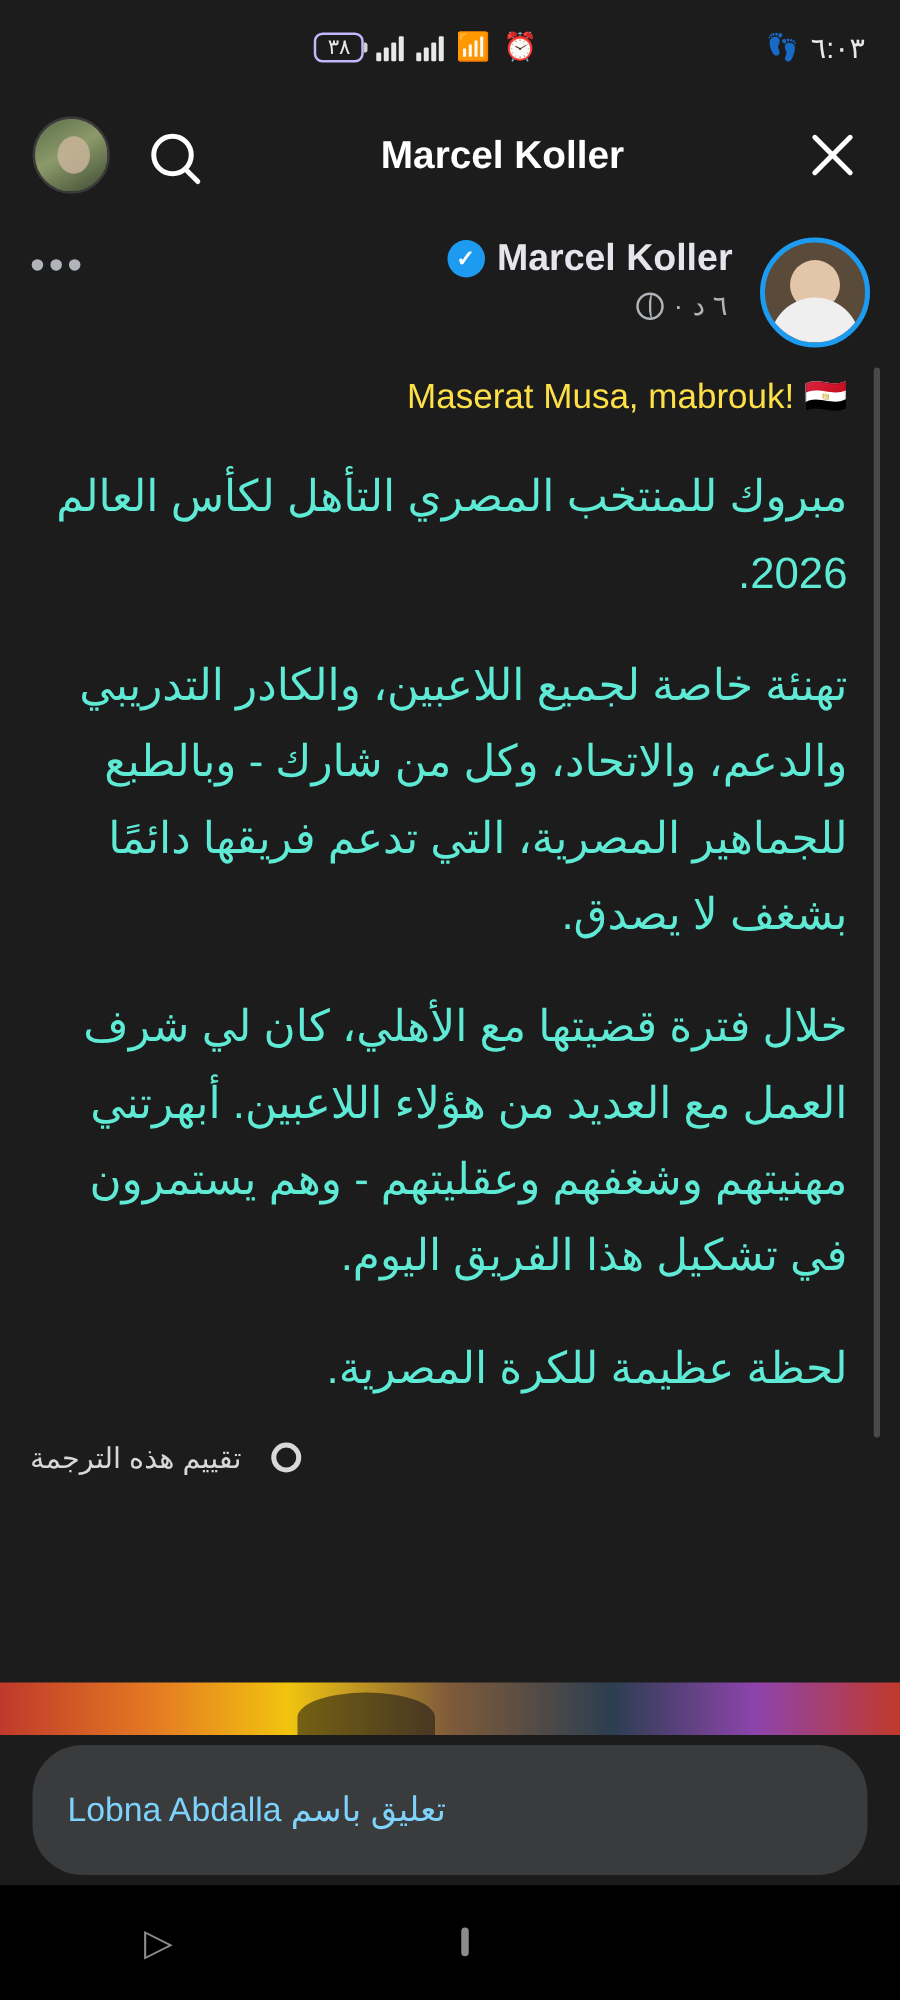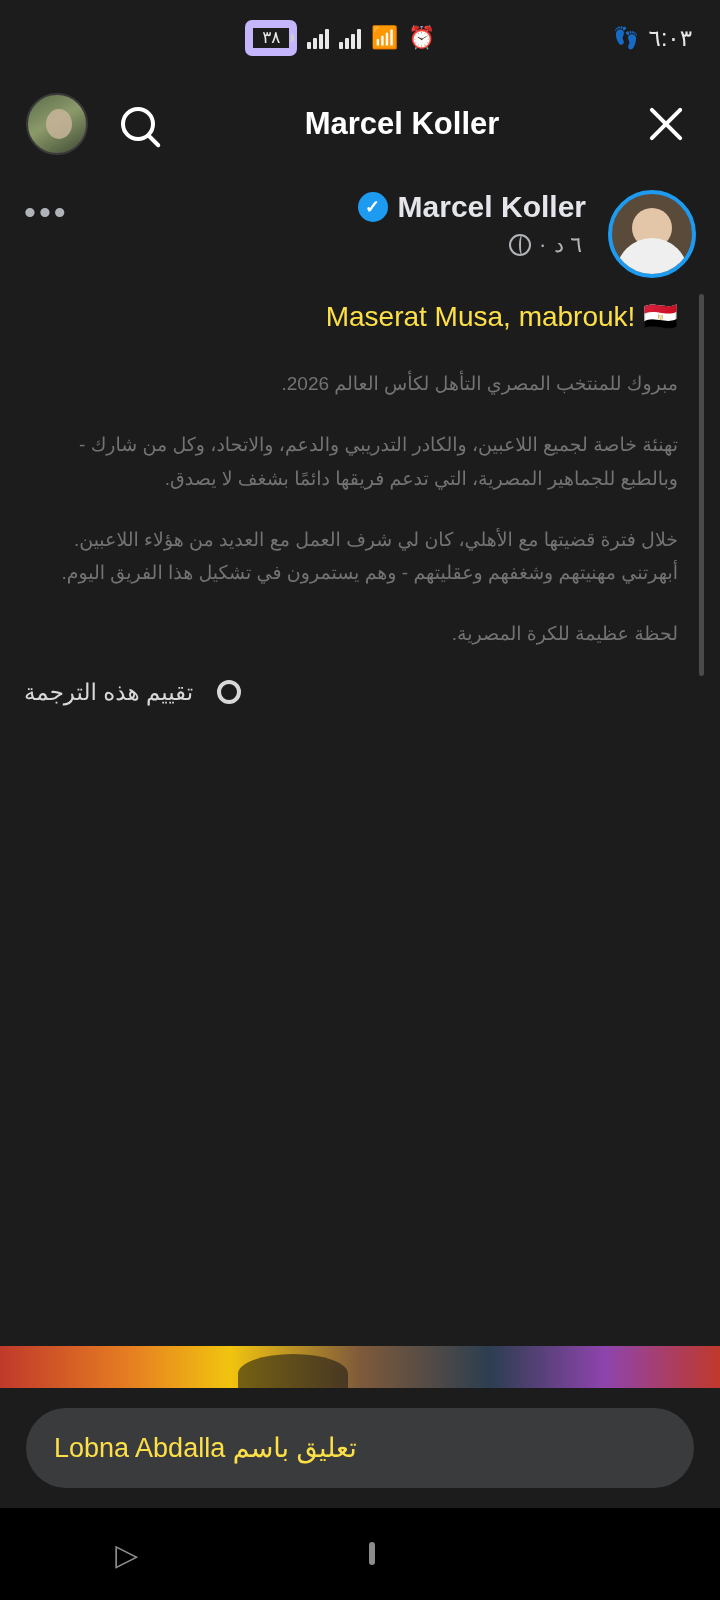--- a/index.html
+++ b/index.html
@@ -31,21 +31,21 @@
   }
   .status-left {
     display: flex;
     align-items: center;
     gap: 10px;
     flex: 1;
     justify-content: center;
     margin-left: 40px;
   }
   .battery-pill {
-    border: 8px solid #c4b5fd;
+    border: 2px solid #c4b5fd;
     border-radius: 7px;
     padding: 1px 9px 2px;
     font-size: 17px;
     line-height: 1;
     color: #e8e8e8;
     position: relative;
   }
   .battery-pill::after {
     content: "";
     position: absolute;
@@ -250,22 +250,22 @@
     border-radius: 3px;
   }
   .line-en {
     color: #fde047;
     font-size: 28px;
     text-align: right;
     margin-bottom: 34px;
     direction: ltr;
   }
   .para {
-    color: #737373;
-    font-size: 19px;
+    color: #5eead4;
+    font-size: 35px;
     line-height: 1.75;
     direction: rtl;
     text-align: right;
     margin-bottom: 28px;
   }
   .tags {
     color: #4a9cf6;
     font-size: 28px;
     font-weight: bold;
     direction: rtl;
@@ -307,28 +307,28 @@
   
   .comment-bar {
     height: 120px;
     background: #1c1c1c;
     display: flex;
     align-items: center;
     padding: 0 26px;
   }
   .comment-input {
     flex: 1;
-    height: 80px;
+    height: 104px;
     border-radius: 40px;
     background: #3a3b3c;
     display: flex;
     align-items: center;
     justify-content: flex-end;
     padding: 0 28px;
-    color: #fde047;
+    color: #7dd3fc;
     font-size: 27px;
     direction: rtl;
   }
 
   
   .navbar {
     height: 92px;
     background: #000;
     display: flex;
     align-items: center;

